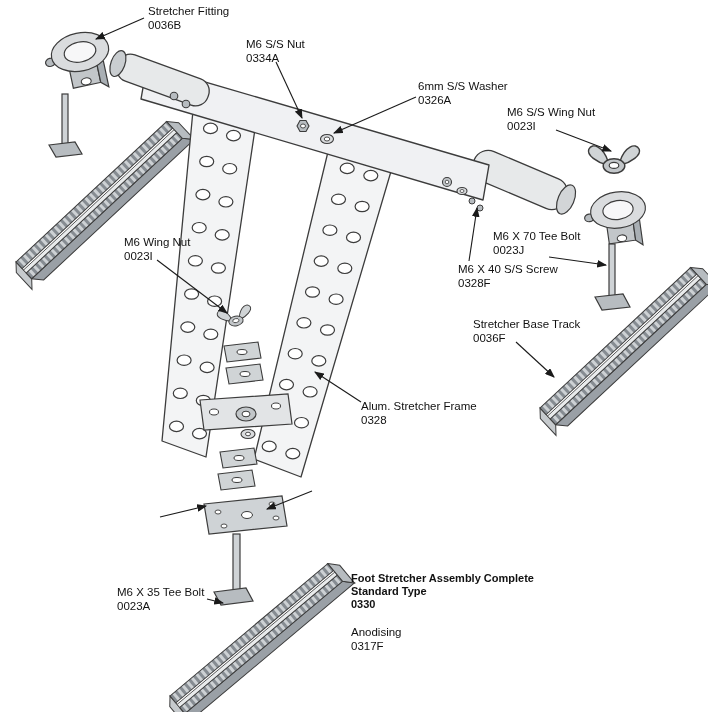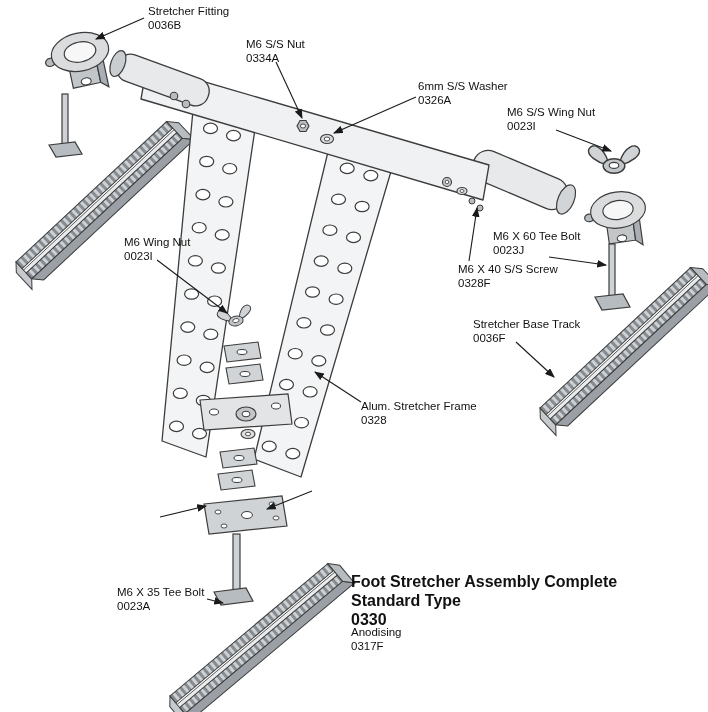--- a/index.html
+++ b/index.html
@@ -8,21 +8,21 @@
     font-family:"Liberation Sans",sans-serif;
     position:relative;overflow:hidden;color:#111;
   }
   .stage{position:absolute;inset:0;}
   svg{position:absolute;left:0;top:0;}
   .lbl{
     position:absolute;
     font-size:11.5px;line-height:1.2;
     white-space:pre-line;color:#111;
   }
-  .lbl.bold{font-weight:bold;font-size:16px;}
+  .lbl.bold{font-weight:bold;font-size:11px;}
 </style>
 </head>
 <body>
 
 <div class="stage">
 
 <svg width="708" height="712" viewBox="0 0 708 712">
   <defs>
     <pattern id="teeth" width="6" height="9" patternUnits="userSpaceOnUse">
       <rect width="6" height="9" fill="#cdd1d4"></rect>
@@ -225,21 +225,21 @@
 </svg>
 
 <div class="lbl" style="left:148px;top:5px">Stretcher Fitting
 0036B</div>
 <div class="lbl" style="left:246px;top:38px">M6 S/S Nut
 0334A</div>
 <div class="lbl" style="left:418px;top:80px">6mm S/S Washer
 0326A</div>
 <div class="lbl" style="left:507px;top:106px">M6 S/S Wing Nut
 0023I</div>
-<div class="lbl" style="left:493px;top:230px">M6 X 60 Tee Bolt
+<div class="lbl" style="left:493px;top:230px">M6 X 70 Tee Bolt
 0023J</div>
 <div class="lbl" style="left:458px;top:263px">M6 X 40 S/S Screw
 0328F</div>
 <div class="lbl" style="left:473px;top:318px">Stretcher Base Track
 0036F</div>
 <div class="lbl" style="left:124px;top:236px">M6 Wing Nut
 0023I</div>
 <div class="lbl" style="left:361px;top:400px">Alum. Stretcher Frame
 0328</div>
 <div class="lbl" style="left:117px;top:586px">M6 X 35 Tee Bolt

